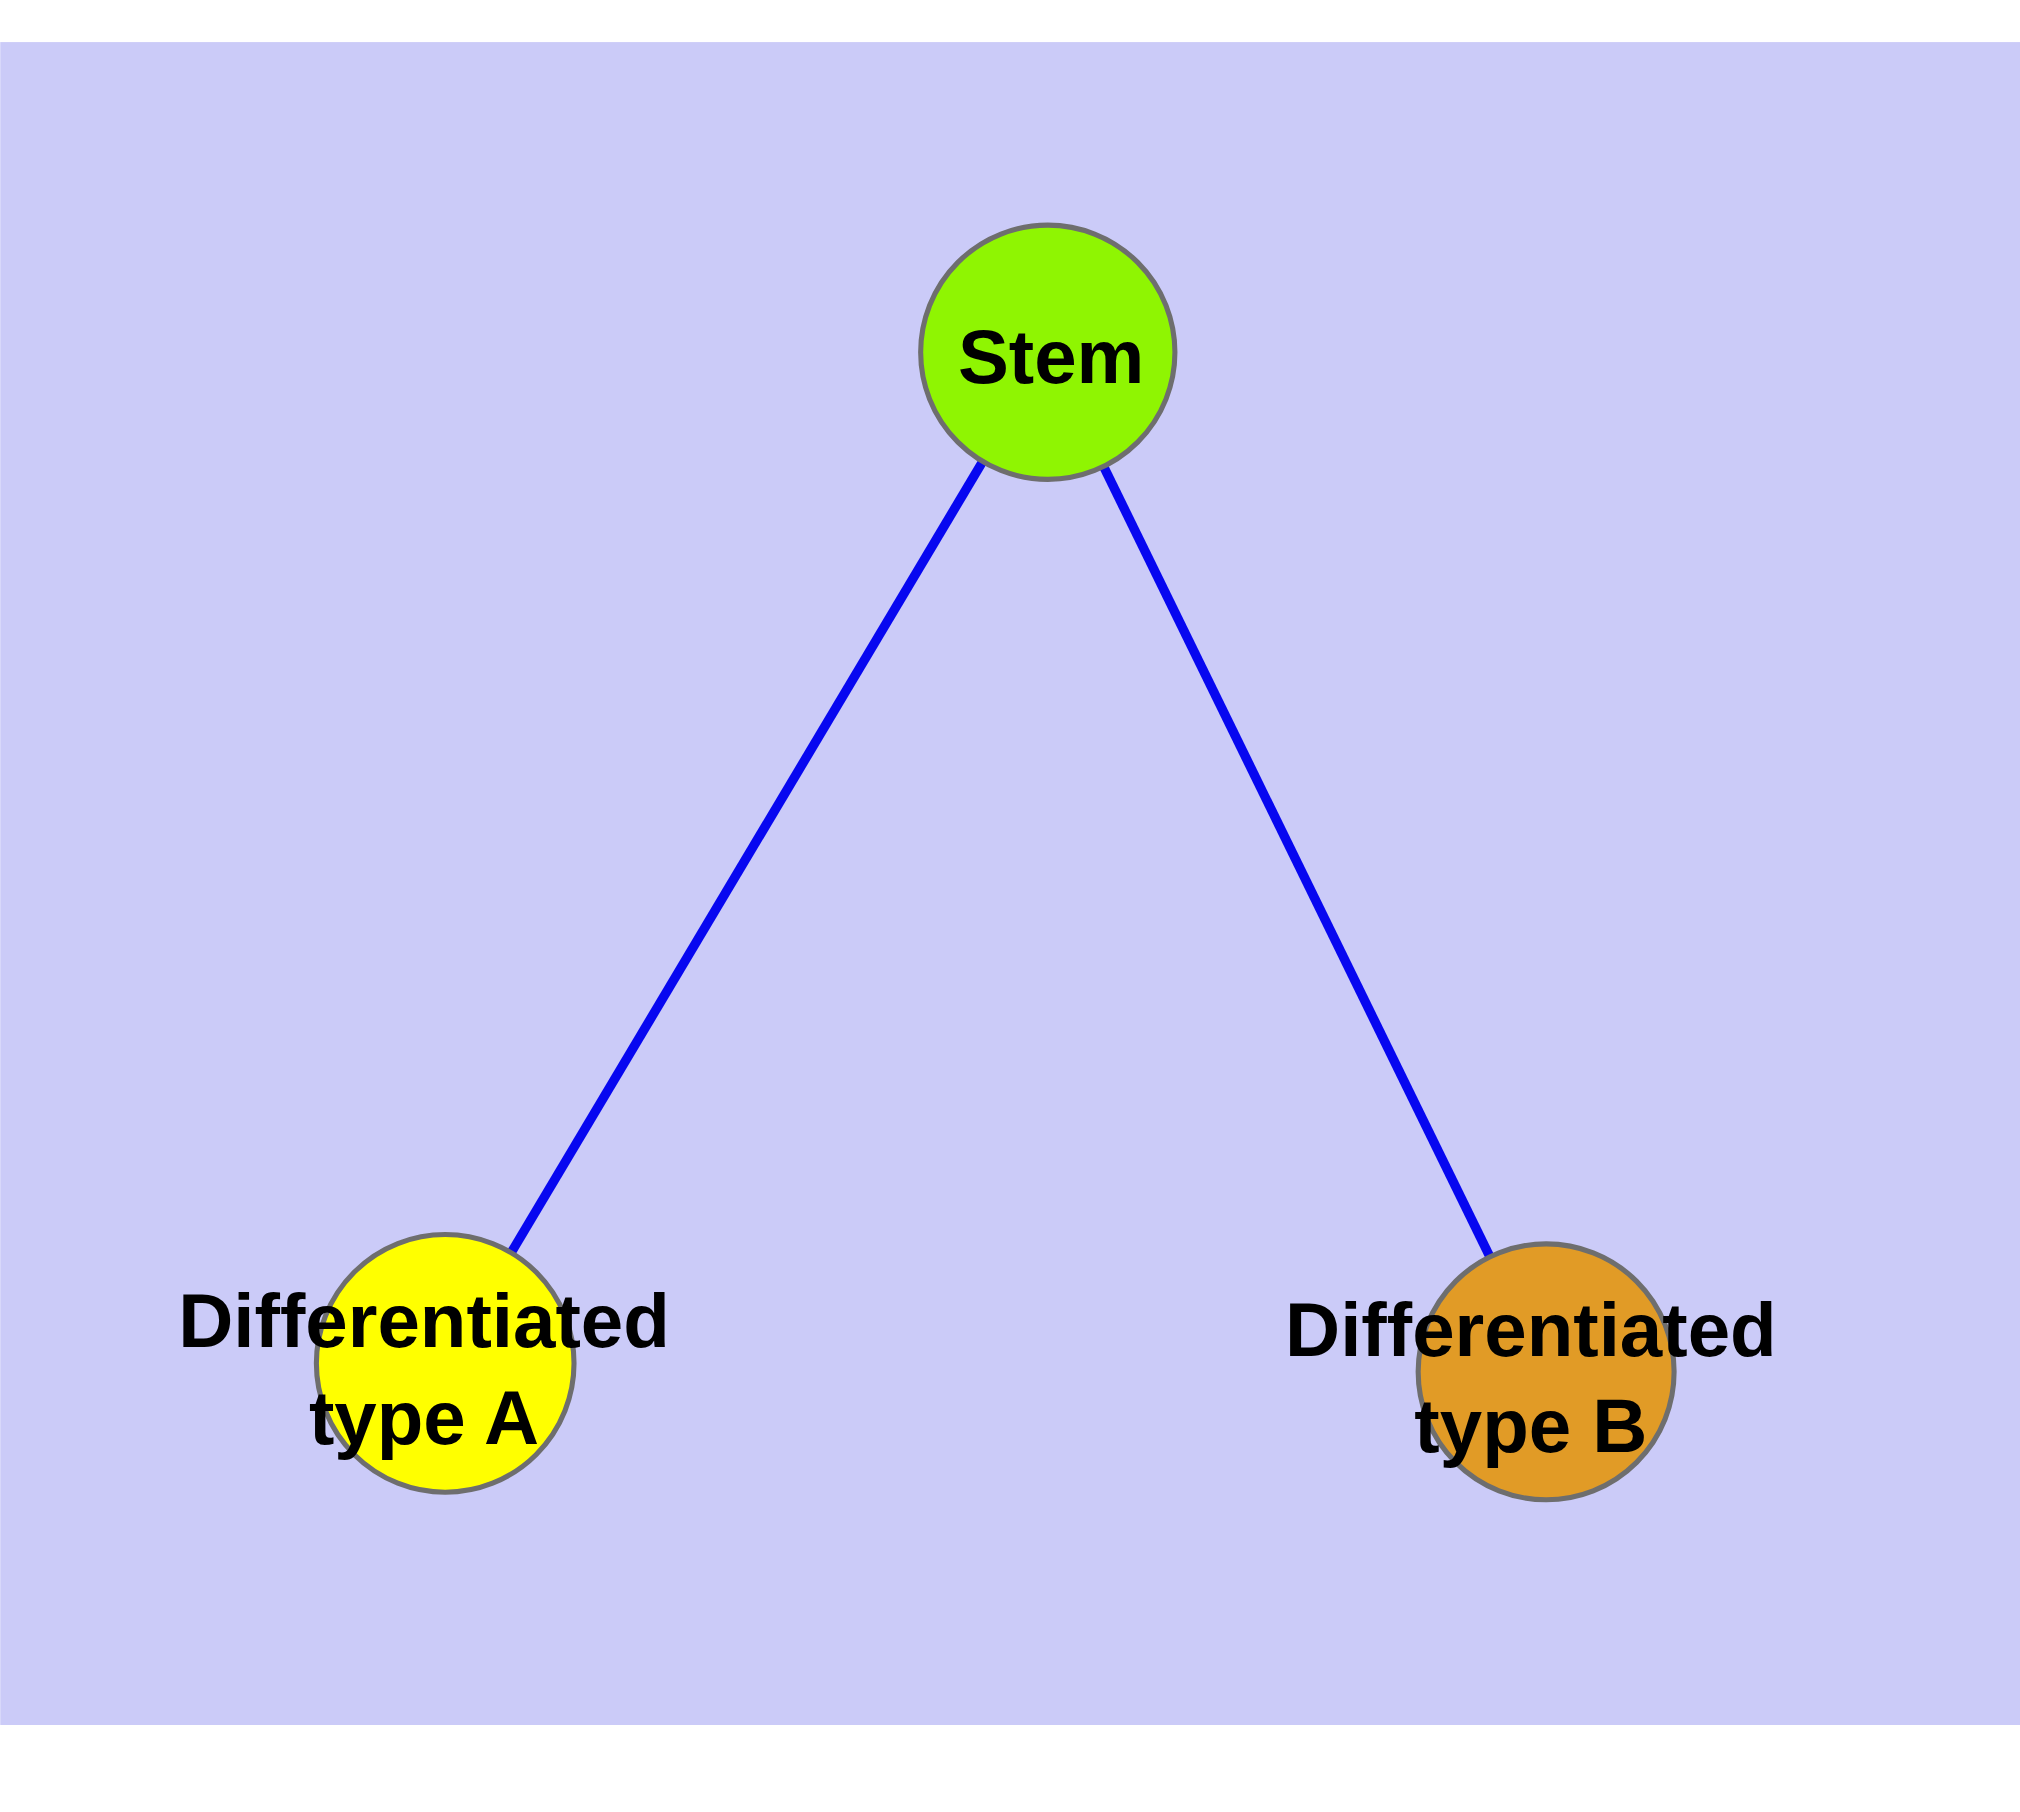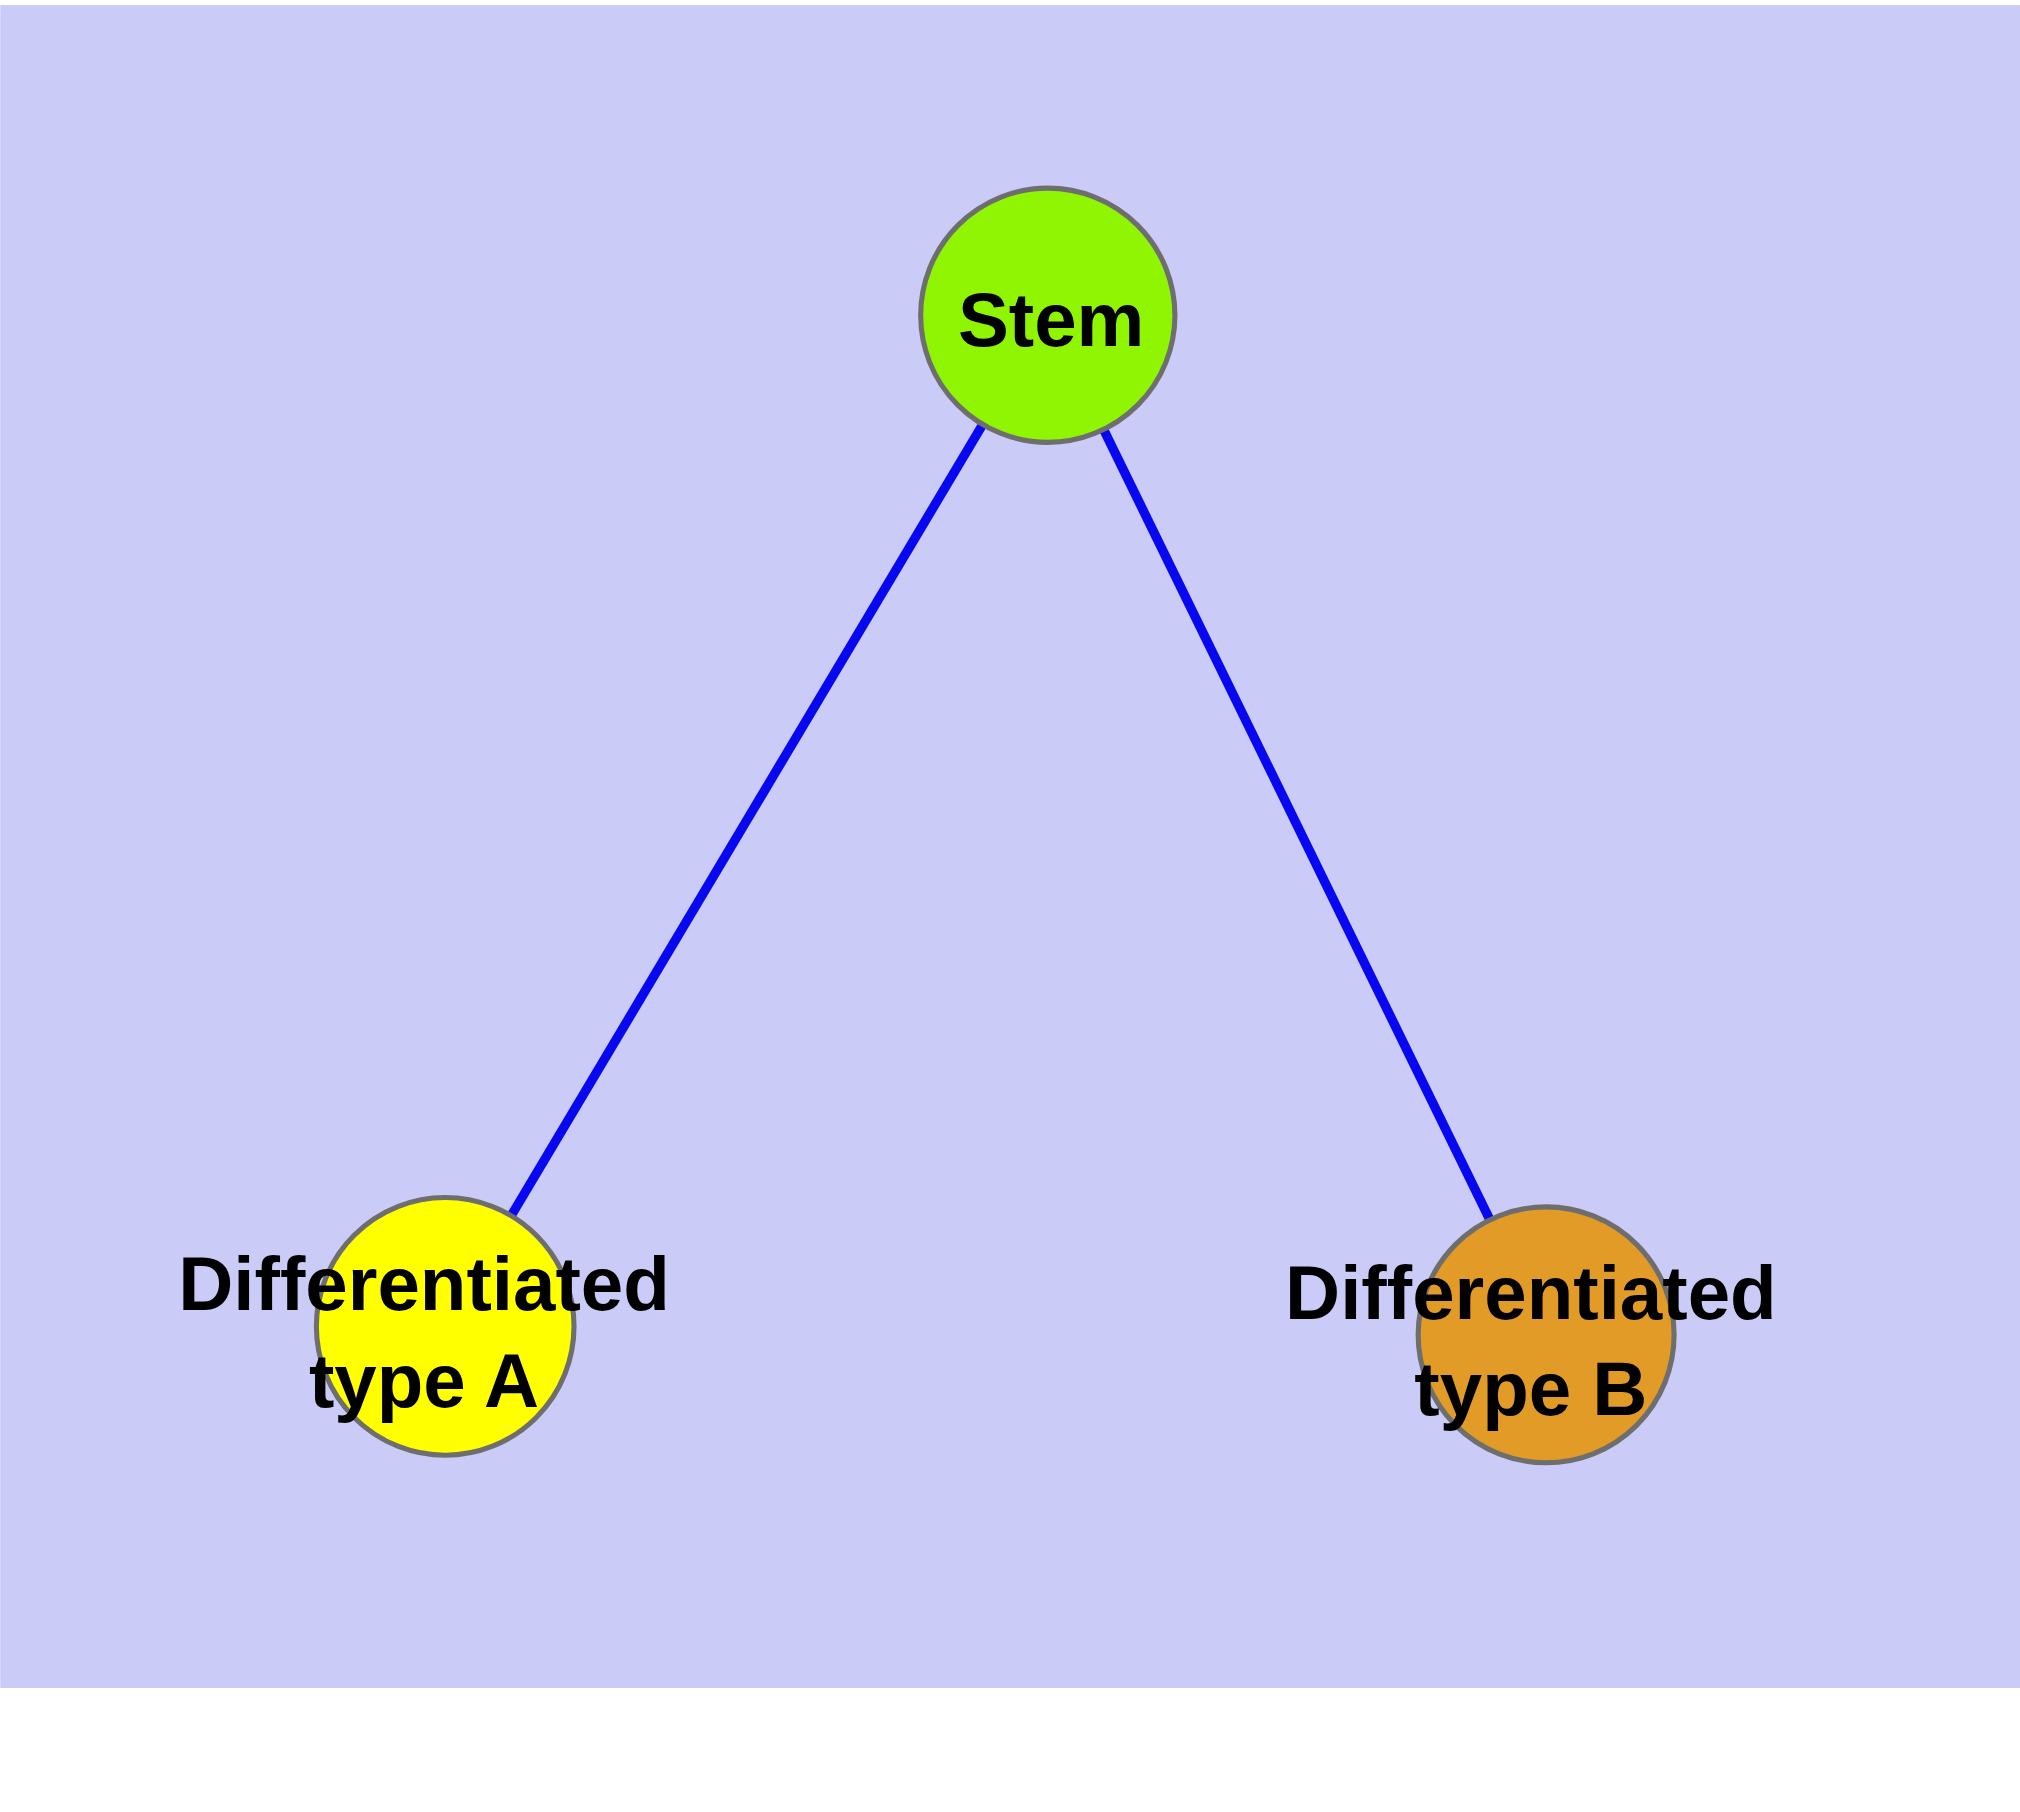--- a/index.html
+++ b/index.html
@@ -4,20 +4,21 @@
 <style>
   html, body {
     margin: 0;
     padding: 0;
     background: #ffffff;
   }
   .stage {
     width: 2021px;
     height: 1688px;
     position: relative;
+    margin-top: 37px;
   }
   svg.diagram {
     display: block;
     width: 2021px;
     height: 1812px;
   }
   .node-label {
     font-family: "Liberation Sans", sans-serif;
     font-weight: bold;
     font-size: 90px;

